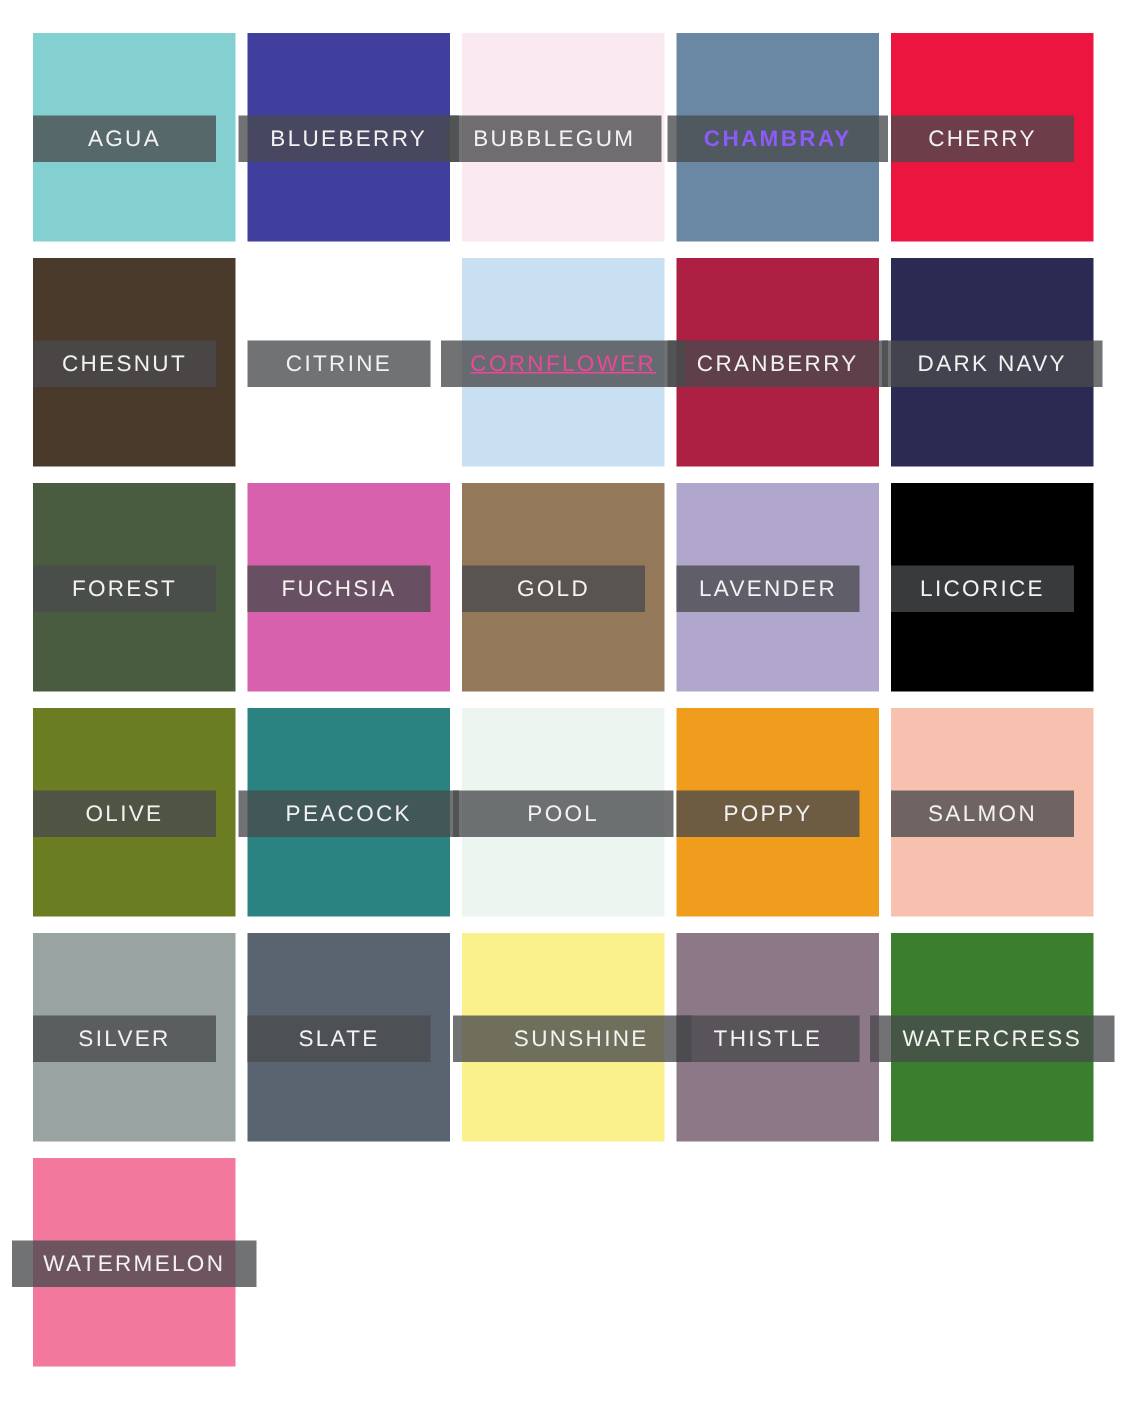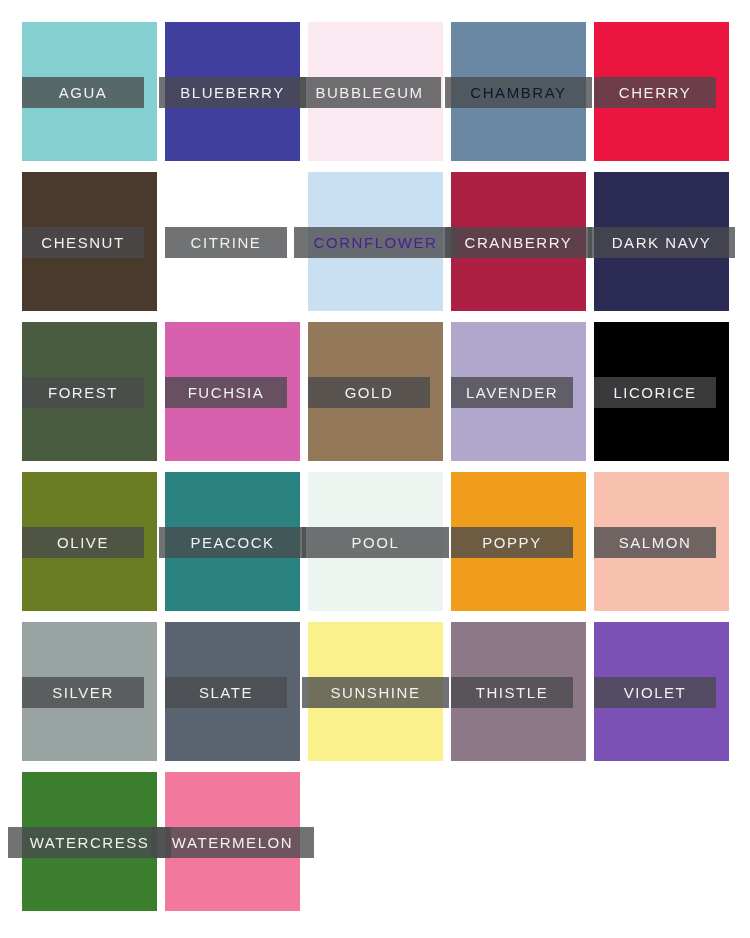--- a/index.html
+++ b/index.html
@@ -102,21 +102,21 @@
     </div>
     <div class="swatch">
       <div class="swatch-color" style="background: rgb(250, 233, 241);"></div>
       <div class="swatch-label-bar overflow" style="background: rgba(73, 74, 77, 0.78);">
         <span class="swatch-label" style="color: rgb(242, 242, 242);">BUBBLEGUM</span>
       </div>
     </div>
     <div class="swatch">
       <div class="swatch-color" style="background: rgb(106, 136, 163);"></div>
       <div class="swatch-label-bar wide" style="background: rgba(73, 74, 77, 0.78);">
-        <span class="swatch-label" style="color: #0f172a;">CHAMBRAY</span>
+        <span class="swatch-label" style="color: #8b5cf6; font-weight: bold;">CHAMBRAY</span>
       </div>
     </div>
     <div class="swatch">
       <div class="swatch-color" style="background: rgb(236, 21, 64);"></div>
       <div class="swatch-label-bar" style="background: rgba(73, 74, 77, 0.78);">
         <span class="swatch-label" style="color: rgb(242, 242, 242);">CHERRY</span>
       </div>
     </div>
     <div class="swatch">
       <div class="swatch-color" style="background: rgb(74, 58, 44);"></div>
@@ -126,21 +126,21 @@
     </div>
     <div class="swatch">
       <div class="swatch-color"></div>
       <div class="swatch-label-bar" style="background: rgba(73, 74, 77, 0.78);">
         <span class="swatch-label" style="color: rgb(242, 242, 242);">CITRINE</span>
       </div>
     </div>
     <div class="swatch">
       <div class="swatch-color" style="background: rgb(201, 224, 242);"></div>
       <div class="swatch-label-bar overflow-lg" style="background: rgba(73, 74, 77, 0.78);">
-        <span class="swatch-label" style="color: #4c1d95;">CORNFLOWER</span>
+        <span class="swatch-label" style="color: #ec4899; text-decoration: underline;">CORNFLOWER</span>
       </div>
     </div>
     <div class="swatch">
       <div class="swatch-color" style="background: rgb(173, 31, 67);"></div>
       <div class="swatch-label-bar wide" style="background: rgba(73, 74, 77, 0.78);">
         <span class="swatch-label" style="color: rgb(242, 242, 242);">CRANBERRY</span>
       </div>
     </div>
     <div class="swatch">
       <div class="swatch-color" style="background: rgb(43, 42, 83);"></div>
@@ -215,34 +215,28 @@
       </div>
     </div>
     <div class="swatch">
       <div class="swatch-color" style="background: rgb(90, 100, 113);"></div>
       <div class="swatch-label-bar" style="background: rgba(73, 74, 77, 0.78);">
         <span class="swatch-label" style="color: rgb(242, 242, 242);">SLATE</span>
       </div>
     </div>
     <div class="swatch">
       <div class="swatch-color" style="background: rgb(250, 241, 140);"></div>
-      <div class="swatch-label-bar wide" style="background: rgba(73, 74, 77, 0.78);">
+      <div class="swatch-label-bar wide" style="background: rgba(73, 74, 77, 0.78); padding-left: 12px;">
         <span class="swatch-label" style="color: rgb(242, 242, 242);">SUNSHINE</span>
       </div>
     </div>
     <div class="swatch">
       <div class="swatch-color" style="background: rgb(140, 120, 135);"></div>
       <div class="swatch-label-bar" style="background: rgba(73, 74, 77, 0.78);">
         <span class="swatch-label" style="color: rgb(242, 242, 242);">THISTLE</span>
-      </div>
-    </div>
-    <div class="swatch">
-      <div class="swatch-color" style="background: rgb(123, 81, 181);"></div>
-      <div class="swatch-label-bar" style="background: rgba(73, 74, 77, 0.78);">
-        <span class="swatch-label" style="color: rgb(242, 242, 242);">VIOLET</span>
       </div>
     </div>
     <div class="swatch">
       <div class="swatch-color" style="background: rgb(59, 127, 46);"></div>
       <div class="swatch-label-bar overflow-lg" style="background: rgba(73, 74, 77, 0.78);">
         <span class="swatch-label" style="color: rgb(242, 242, 242);">WATERCRESS</span>
       </div>
     </div>
     <div class="swatch">
       <div class="swatch-color" style="background: rgb(242, 120, 157);"></div>

